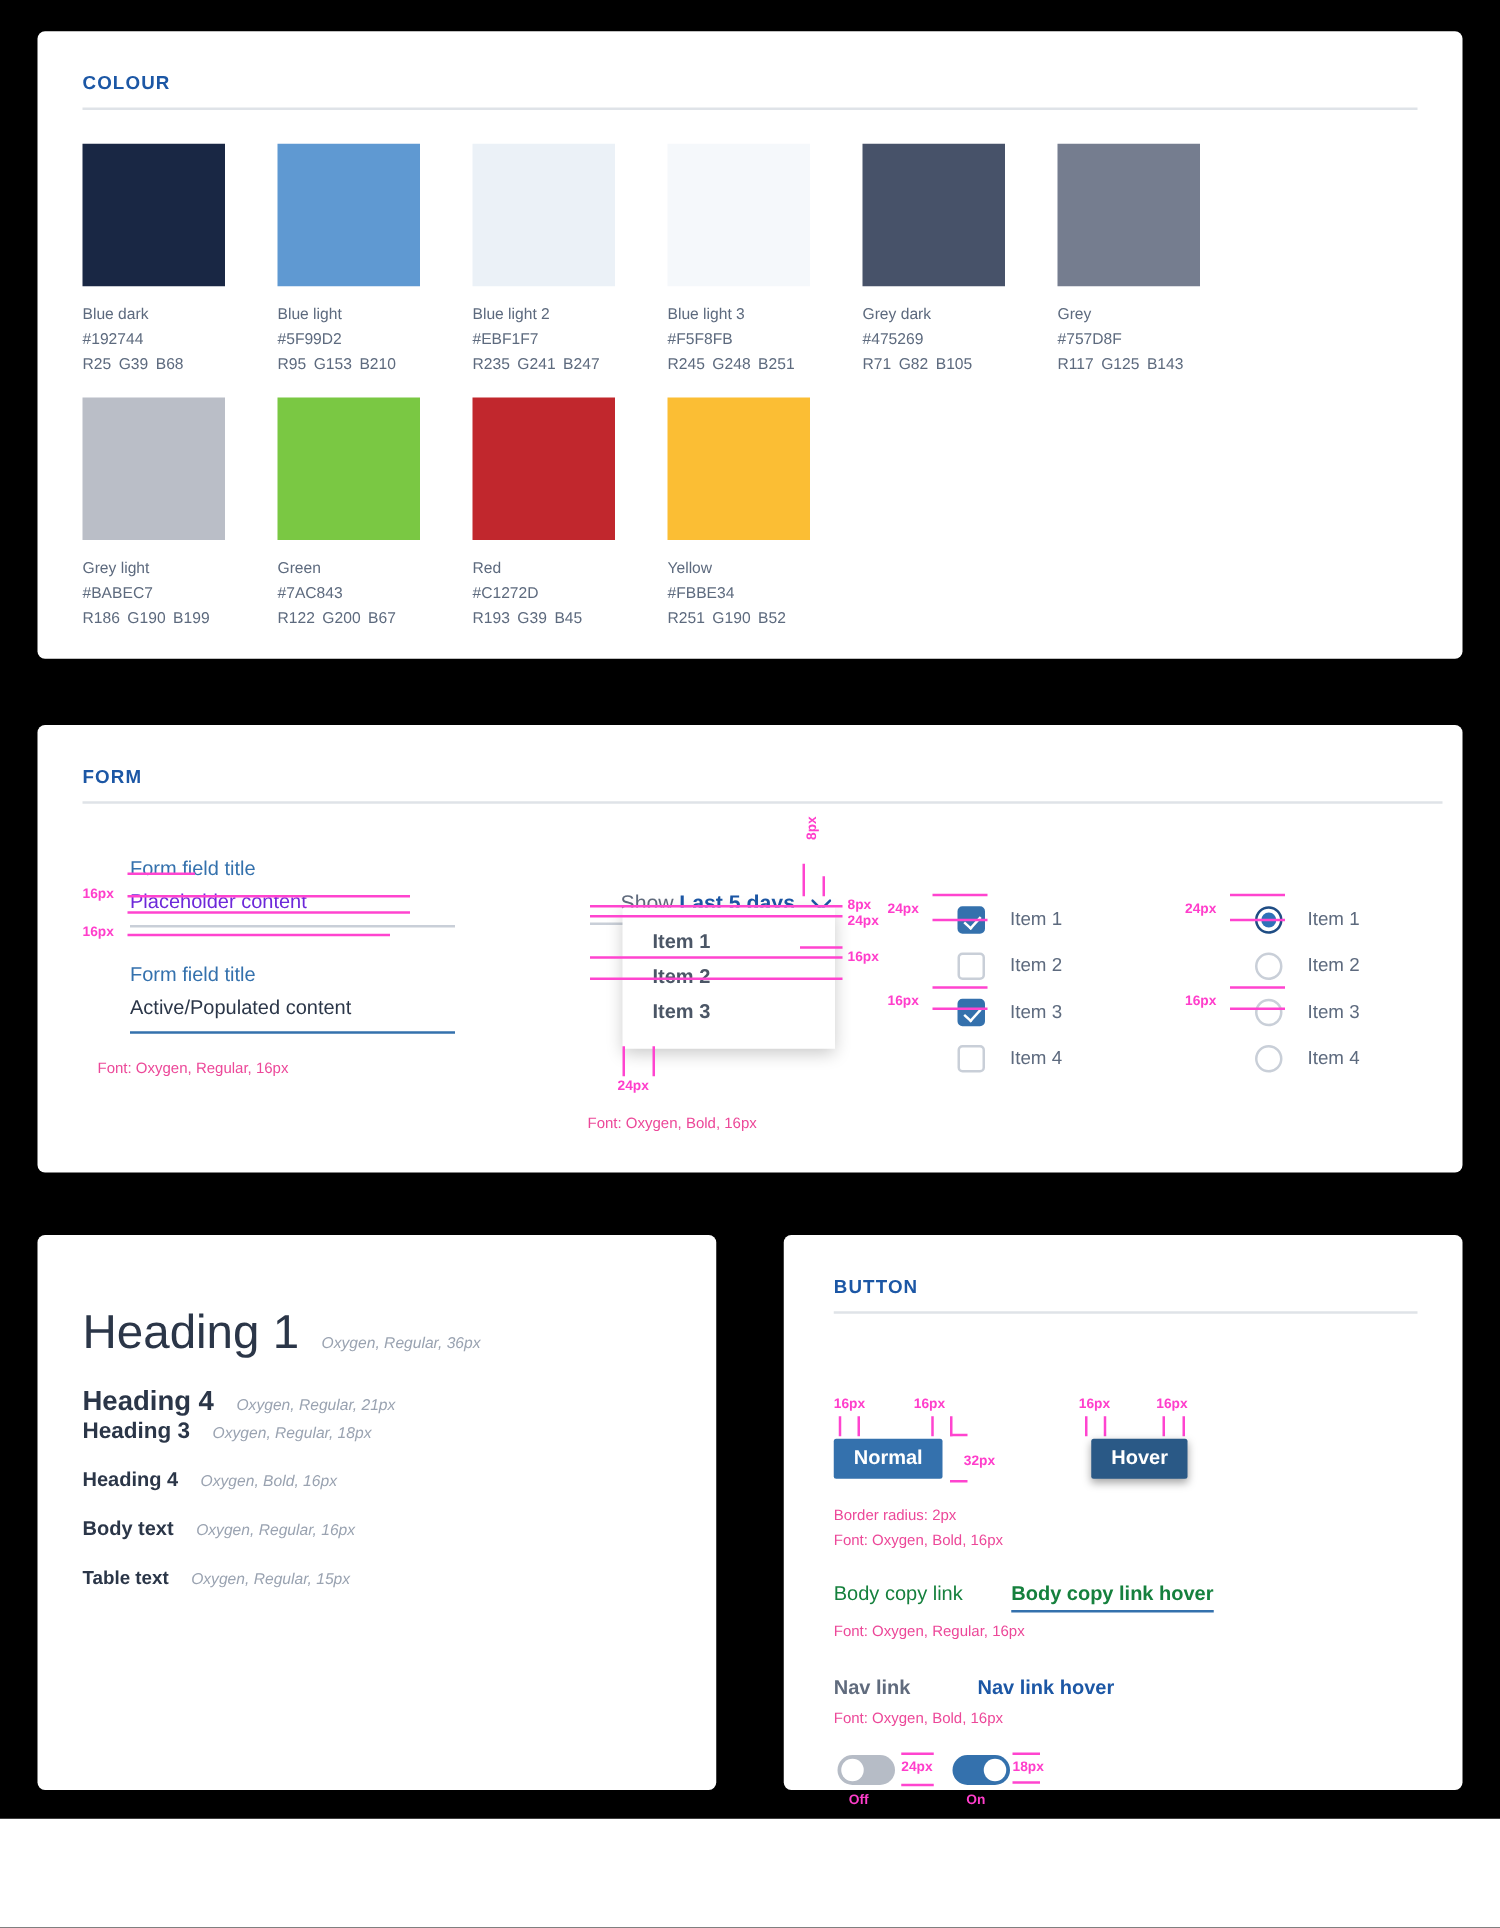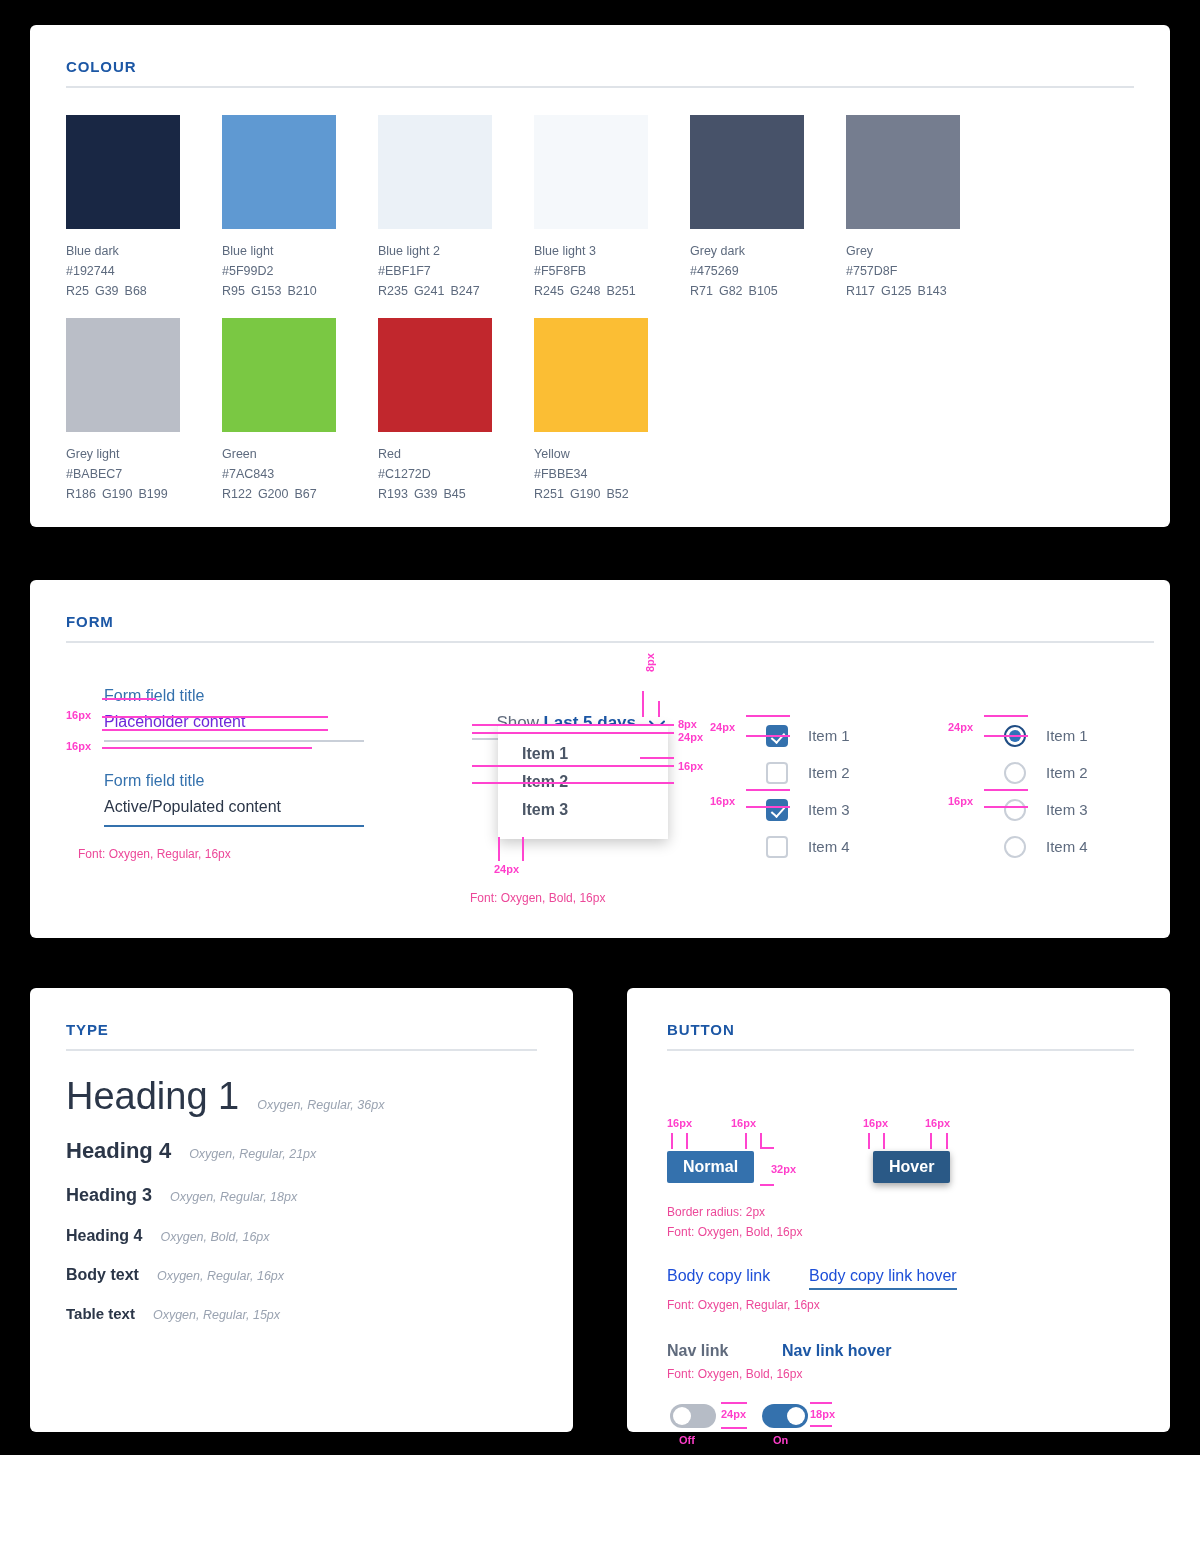--- a/index.html
+++ b/index.html
@@ -126,22 +126,22 @@
   
   #card-button { left: 627px; top: 988px; width: 543px; height: 444px; }
   .button-inner { padding: 33px 36px 0 40px; }
   .btn {
     display: inline-flex; align-items: center; justify-content: center;
     height: 32px; padding: 0 16px; border-radius: 2px;
     font-size: 16px; font-weight: bold; color: #ffffff;
     background: #3471AD; border: none;
   }
   .btn.hover { background: #2a5986; box-shadow: 0 3px 7px rgba(0,0,0,0.35); }
-  .link-body { font-size: 16px; color: #1d4ed8; }
-  .link-body.hover { text-decoration: none; border-bottom: 2px solid #3471AD; padding-bottom: 3px; }
+  .link-body { font-size: 16px; color: #15803d; }
+  .link-body.hover { text-decoration: none; border-bottom: 2px solid #3471AD; padding-bottom: 3px; font-weight: bold; }
   .link-nav { font-size: 16px; color: #606b7d; font-weight: bold; }
   .link-nav.hover { color: #1c57a5; }
   .toggle {
     width: 46px; height: 24px; border-radius: 12px;
     background: #b6bcc6; position: relative; display: inline-block;
   }
   .toggle.on { background: #3471AD; }
   .toggle .knob {
     position: absolute; top: 3px; left: 3px;
     width: 18px; height: 18px; border-radius: 50%; background: #fff;
@@ -368,34 +368,30 @@
         <div class="annline h" style="left:918px; top:120px; width:44px;"></div>
         <div class="annline h" style="left:918px; top:137px; width:44px;"></div>
       </div>
 
     </div>
   </div>
 </div>
 
 <div class="card" id="card-type">
   <div class="type-inner">
-    <div>
-      <div class="section-title">TYPE</div>
-      <div class="section-rule"></div>
-    </div>
     <div style="margin-top:24px;" id="type-list">
         <div class="type-row" style="margin-top: 0px;">
           <span class="h1-sample">Heading 1</span>
           <span class="type-spec">Oxygen, Regular, 36px</span>
         </div>
         <div class="type-row" style="margin-top: 20px;">
           <span class="h2-sample">Heading 4</span>
           <span class="type-spec">Oxygen, Regular, 21px</span>
         </div>
-        <div class="type-row" style="margin-top: 21px;">
+        <div class="type-row" style="">
           <span class="h3-sample">Heading 3</span>
           <span class="type-spec">Oxygen, Regular, 18px</span>
         </div>
         <div class="type-row" style="margin-top: 21px;">
           <span class="h4-sample">Heading 4</span>
           <span class="type-spec">Oxygen, Bold, 16px</span>
         </div>
         <div class="type-row" style="margin-top: 21px;">
           <span class="body-sample">Body text</span>
           <span class="type-spec">Oxygen, Regular, 16px</span>

